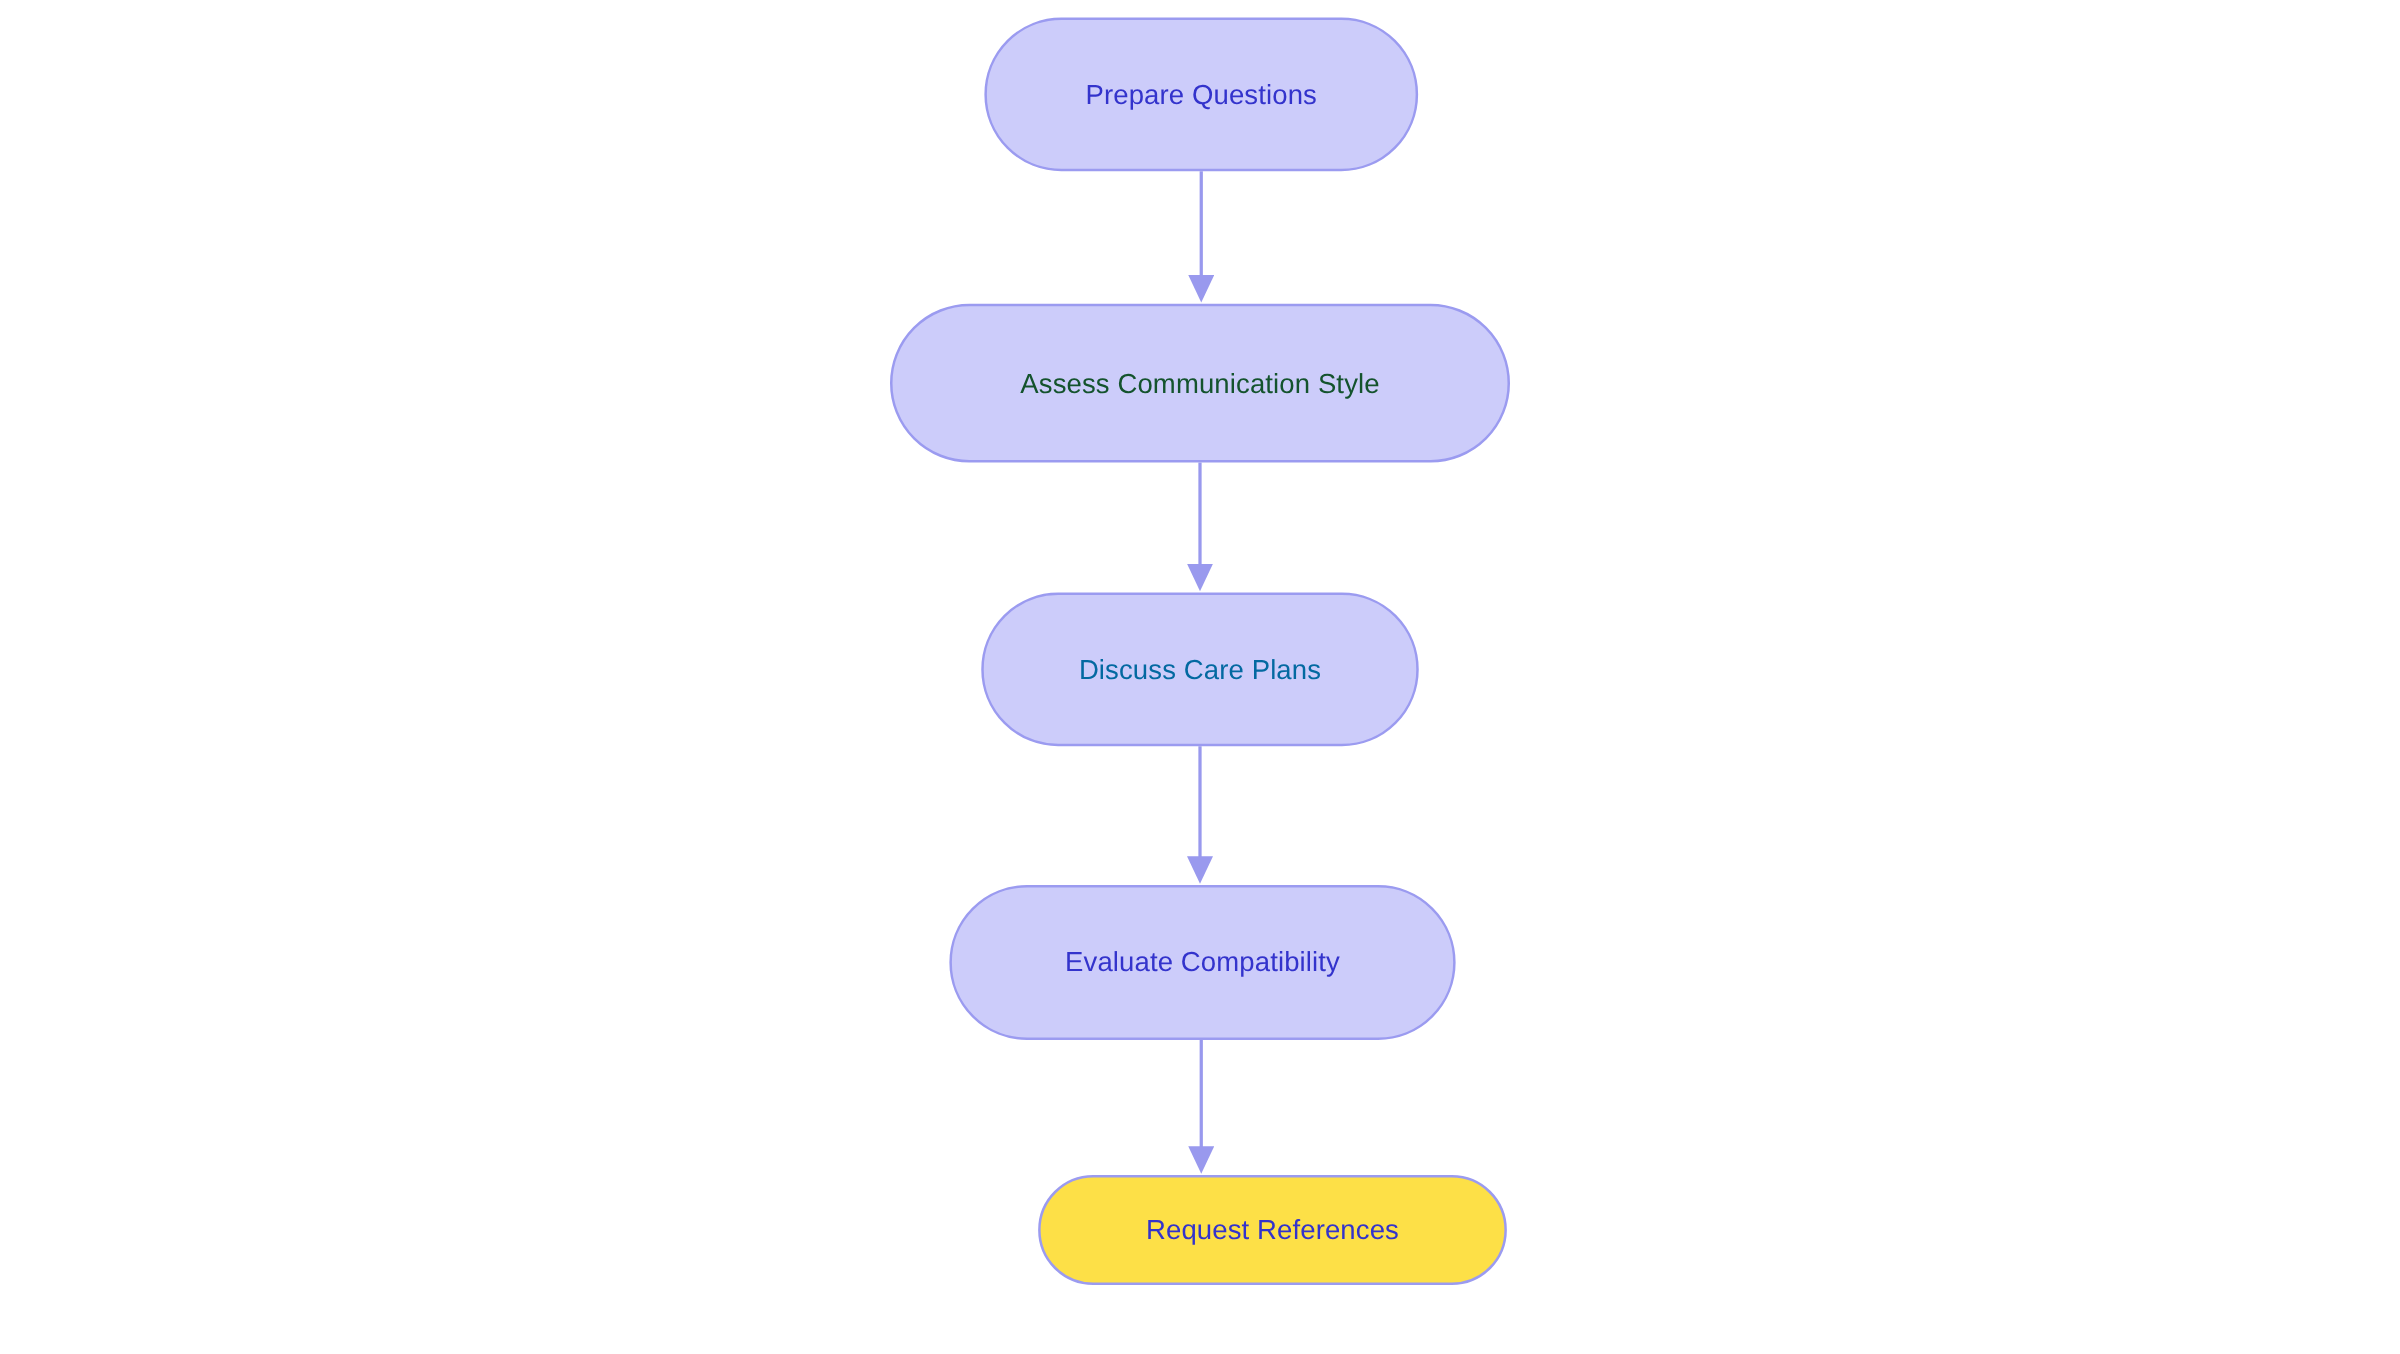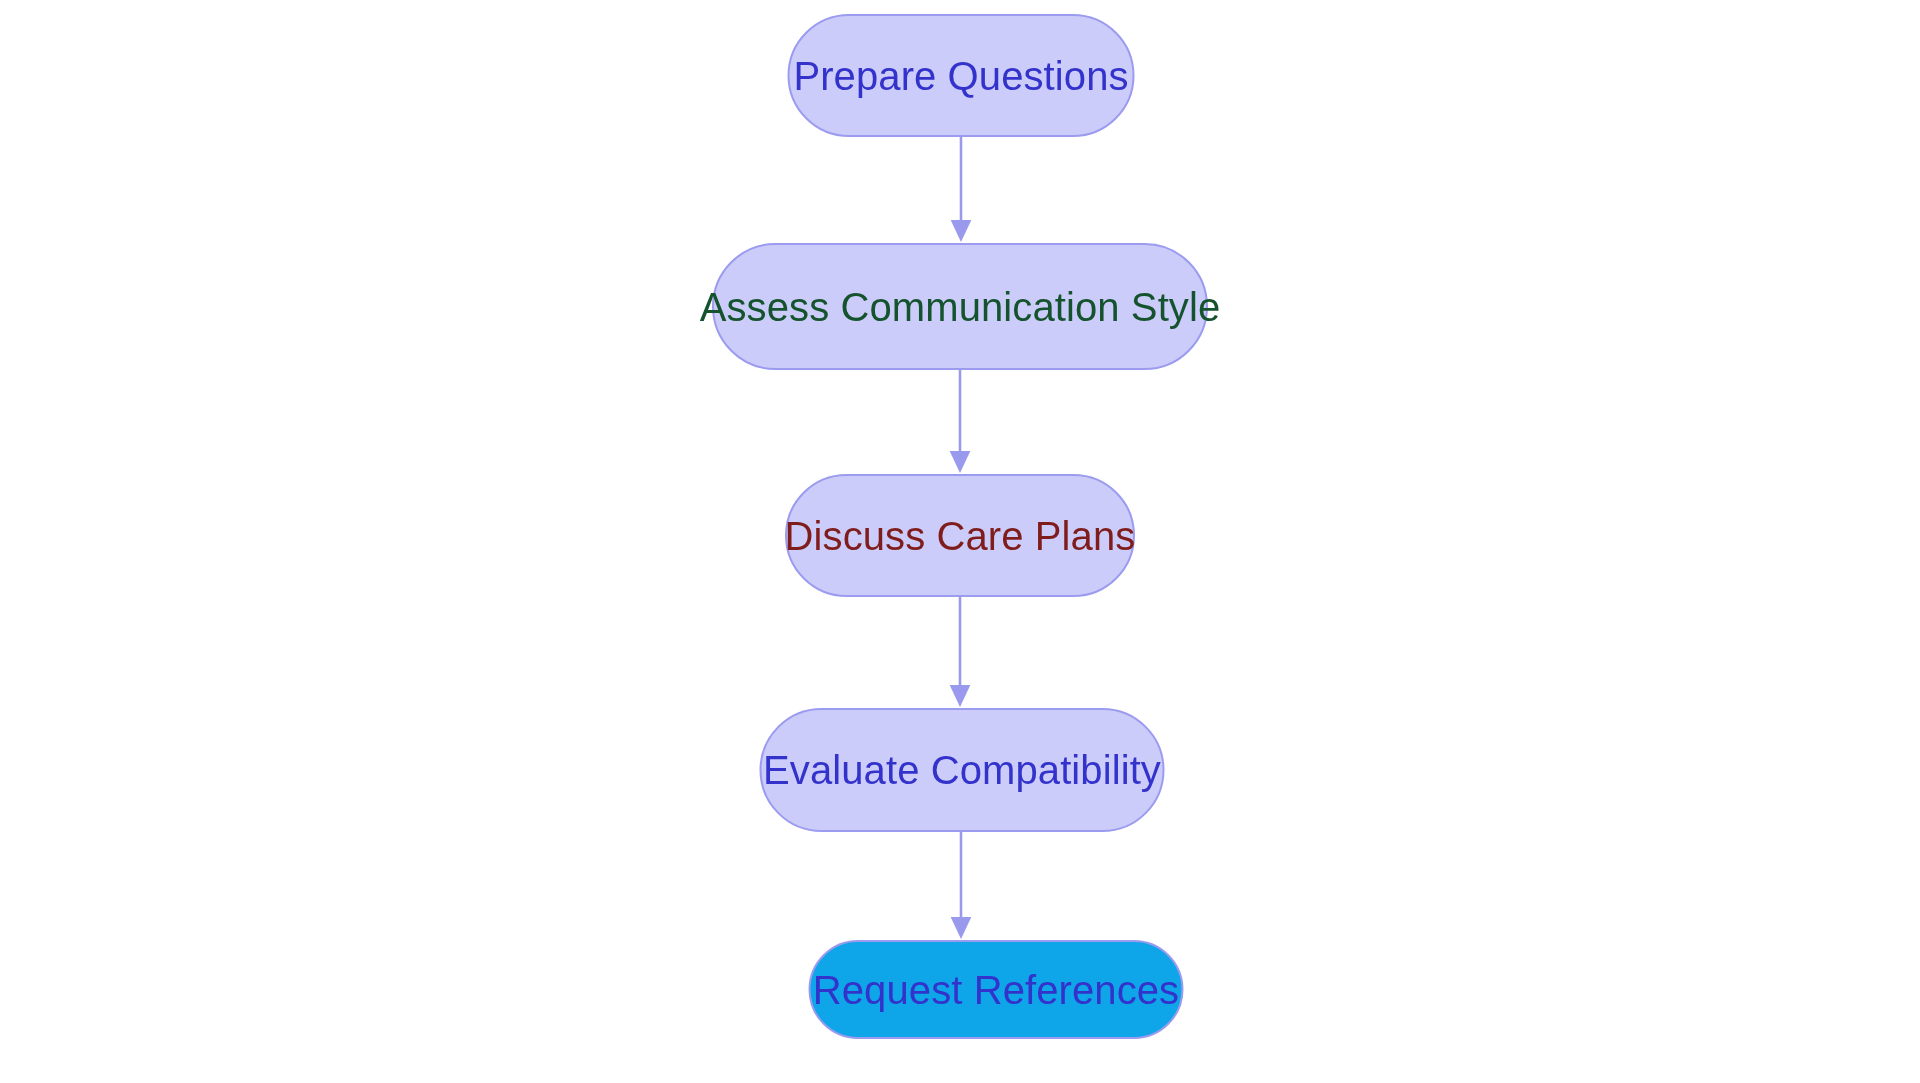--- a/index.html
+++ b/index.html
@@ -50,21 +50,21 @@
     align-items: center;
     justify-content: center;
     background: #ccccfa;
     border: 2px solid #9b9bf0;
     border-radius: 999px;
     transform: translateX(-50%);
   }
 
   .flow-node-label {
     color: #3333cc;
-    font-size: 40px;
+    font-size: 22px;
     font-weight: 400;
     line-height: 1;
     letter-spacing: 0.1px;
     white-space: nowrap;
     text-align: left;
   }
 </style>
 </head>
 <body>
 
@@ -85,23 +85,23 @@
   </svg>
 
   <div id="node-layer">
       <div class="flow-node" style="left: 961px; top: 14px; width: 347px; height: 123px; background: rgb(204, 204, 250); border-color: rgb(155, 155, 240);">
         <span class="flow-node-label" style="color: rgb(51, 51, 204);">Prepare Questions</span>
       </div>
       <div class="flow-node" style="left: 960px; top: 243px; width: 496px; height: 127px; background: rgb(204, 204, 250); border-color: rgb(155, 155, 240);">
         <span class="flow-node-label" style="color: #14532d;">Assess Communication Style</span>
       </div>
       <div class="flow-node" style="left: 960px; top: 474px; width: 350px; height: 123px; background: rgb(204, 204, 250); border-color: rgb(155, 155, 240);">
-        <span class="flow-node-label" style="color: #7f1d1d;">Discuss Care Plans</span>
+        <span class="flow-node-label" style="color: #0369a1;">Discuss Care Plans</span>
       </div>
       <div class="flow-node" style="left: 962px; top: 708px; width: 405px; height: 124px; background: rgb(204, 204, 250); border-color: rgb(155, 155, 240);">
         <span class="flow-node-label" style="color: rgb(51, 51, 204);">Evaluate Compatibility</span>
       </div>
-      <div class="flow-node" style="left: 996px; top: 940px; width: 375px; height: 99px; background: #0ea5e9; border-color: rgb(155, 155, 240);">
+      <div class="flow-node" style="left: 1018px; top: 940px; width: 375px; height: 88px; background: #fde047; border-color: rgb(155, 155, 240);">
         <span class="flow-node-label" style="color: rgb(51, 51, 204);">Request References</span>
       </div>
     </div>
 
 </div>
 
 </body></html>

